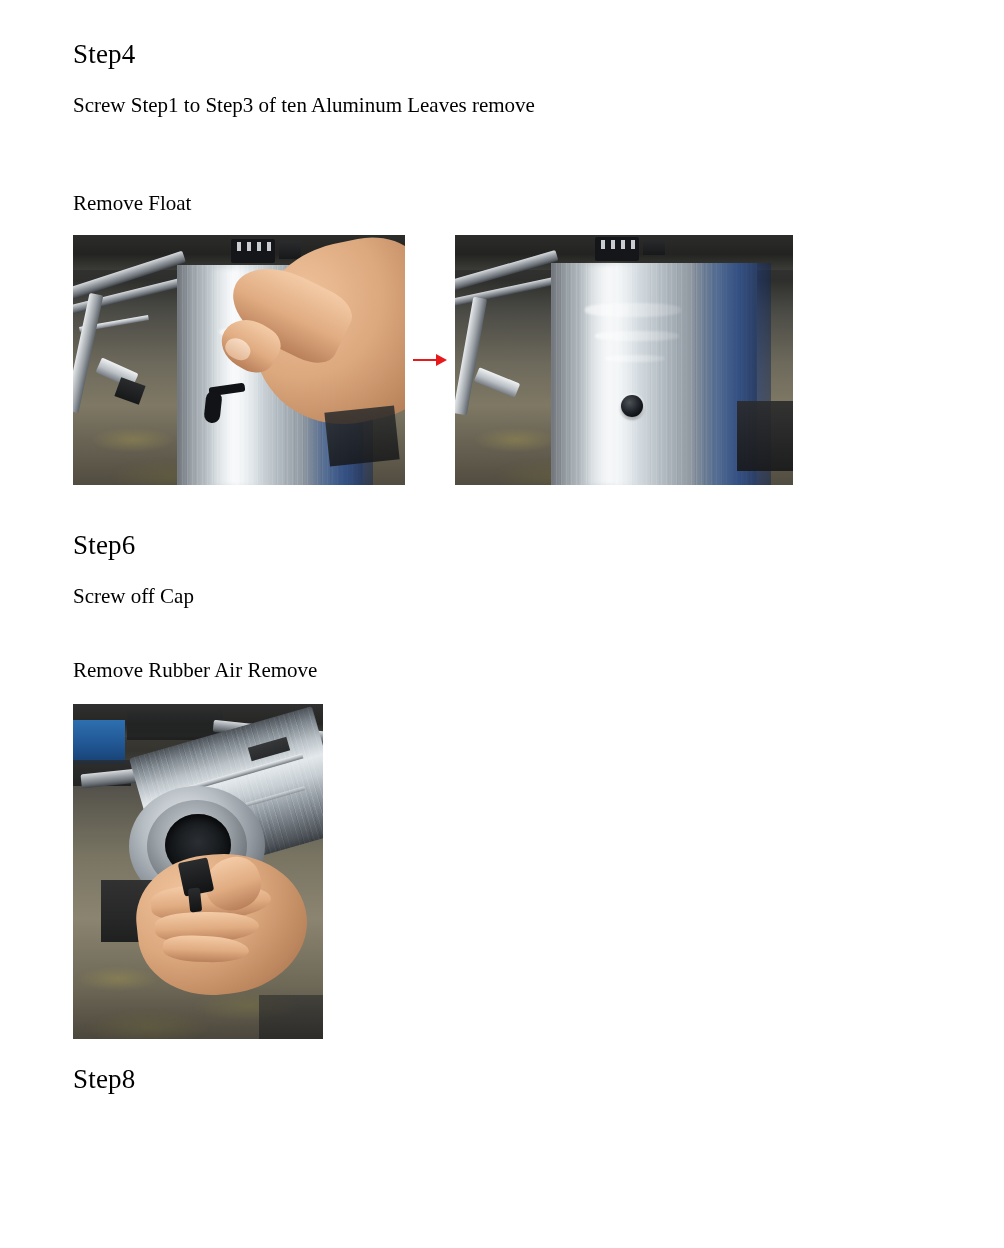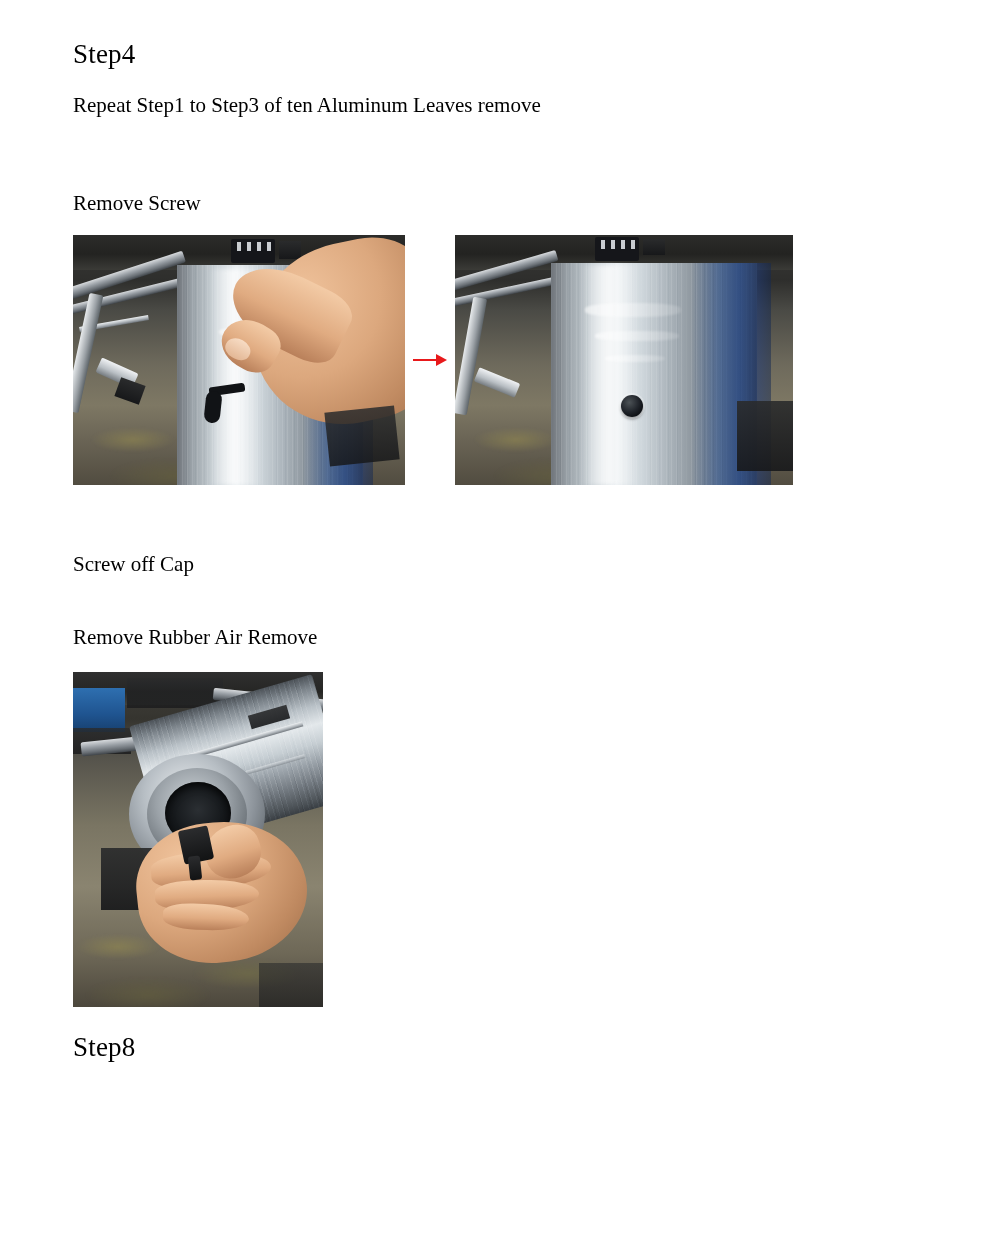--- a/index.html
+++ b/index.html
@@ -245,25 +245,25 @@
 </style>
 </head>
 <body>
 
 <div class="page">
   <div class="content">
 
     <div class="spacer-lg"></div>
     <h2 class="step-heading">Step4</h2>
     <div class="spacer-md"></div>
-    <p class="step-body">Repeat Step1 to Step3 of ten Aluminum Leaves remove</p>
+    <p class="step-body">Screw Step1 to Step3 of ten Aluminum Leaves remove</p>
 
     <div style="height:48px"></div>
     <div class="spacer-md"></div>
-    <p class="step-body">Remove Screw</p>
+    <p class="step-body">Remove Float</p>
 
     <div style="height:18px"></div>
 
     <div class="photo-row">
 
       <div class="photo photo-a">
         <div class="bg-bench"></div>
         <div class="floor-mottle"></div>
         <div class="top-rail"></div>
 
@@ -336,20 +336,21 @@
         </div>
         <div class="dark-block" style="left:188px; top:4px; width:22px; height:16px;"></div>
 
         <div class="screw-hole" style="left:166px; top:160px; width:22px; height:22px;"></div>
 
         <div class="dark-block" style="right:0px; bottom:14px; width:56px; height:70px; opacity:.9;"></div>
       </div>
     </div>
 
     <div style="height:44px"></div>
+    <h2 class="step-heading">Step6</h2>
     <div class="spacer-md"></div>
     <p class="step-body">Screw off Cap</p>
 
     <div style="height:24px"></div>
     <div class="spacer-md"></div>
     <p class="step-body">Remove Rubber Air Remove</p>
 
     <div style="height:20px"></div>
 
     <div class="photo photo-c">

